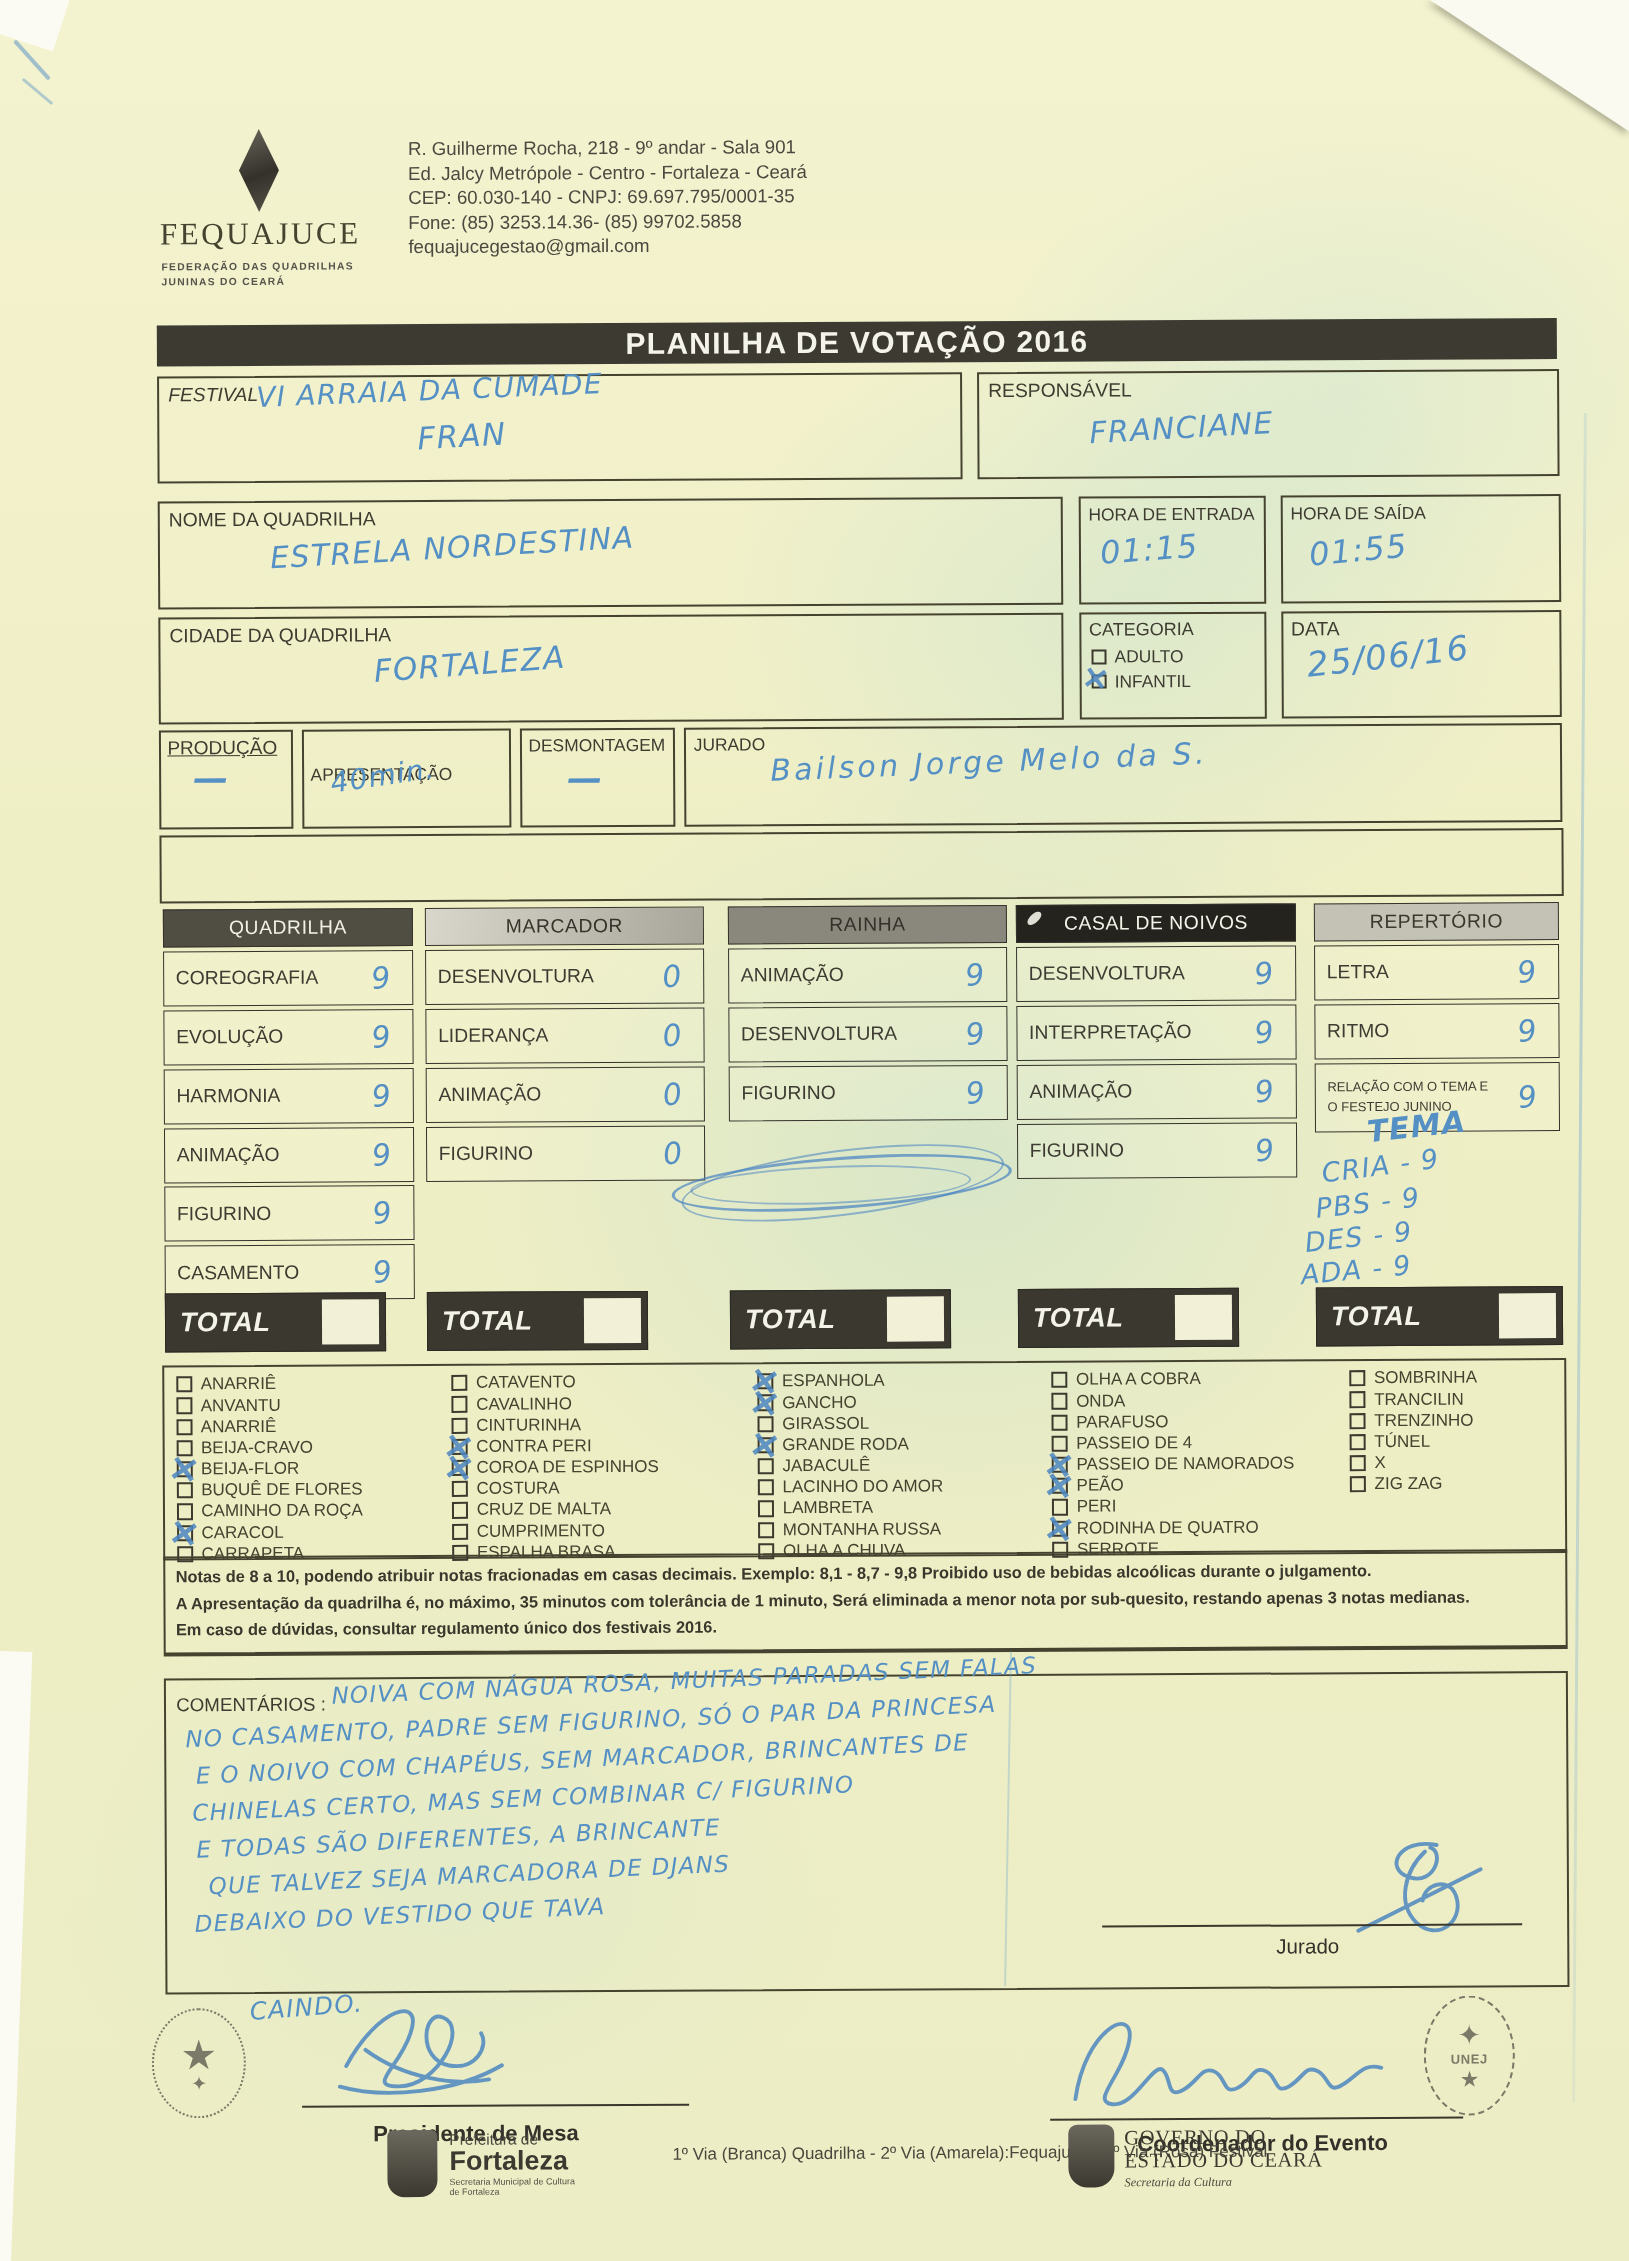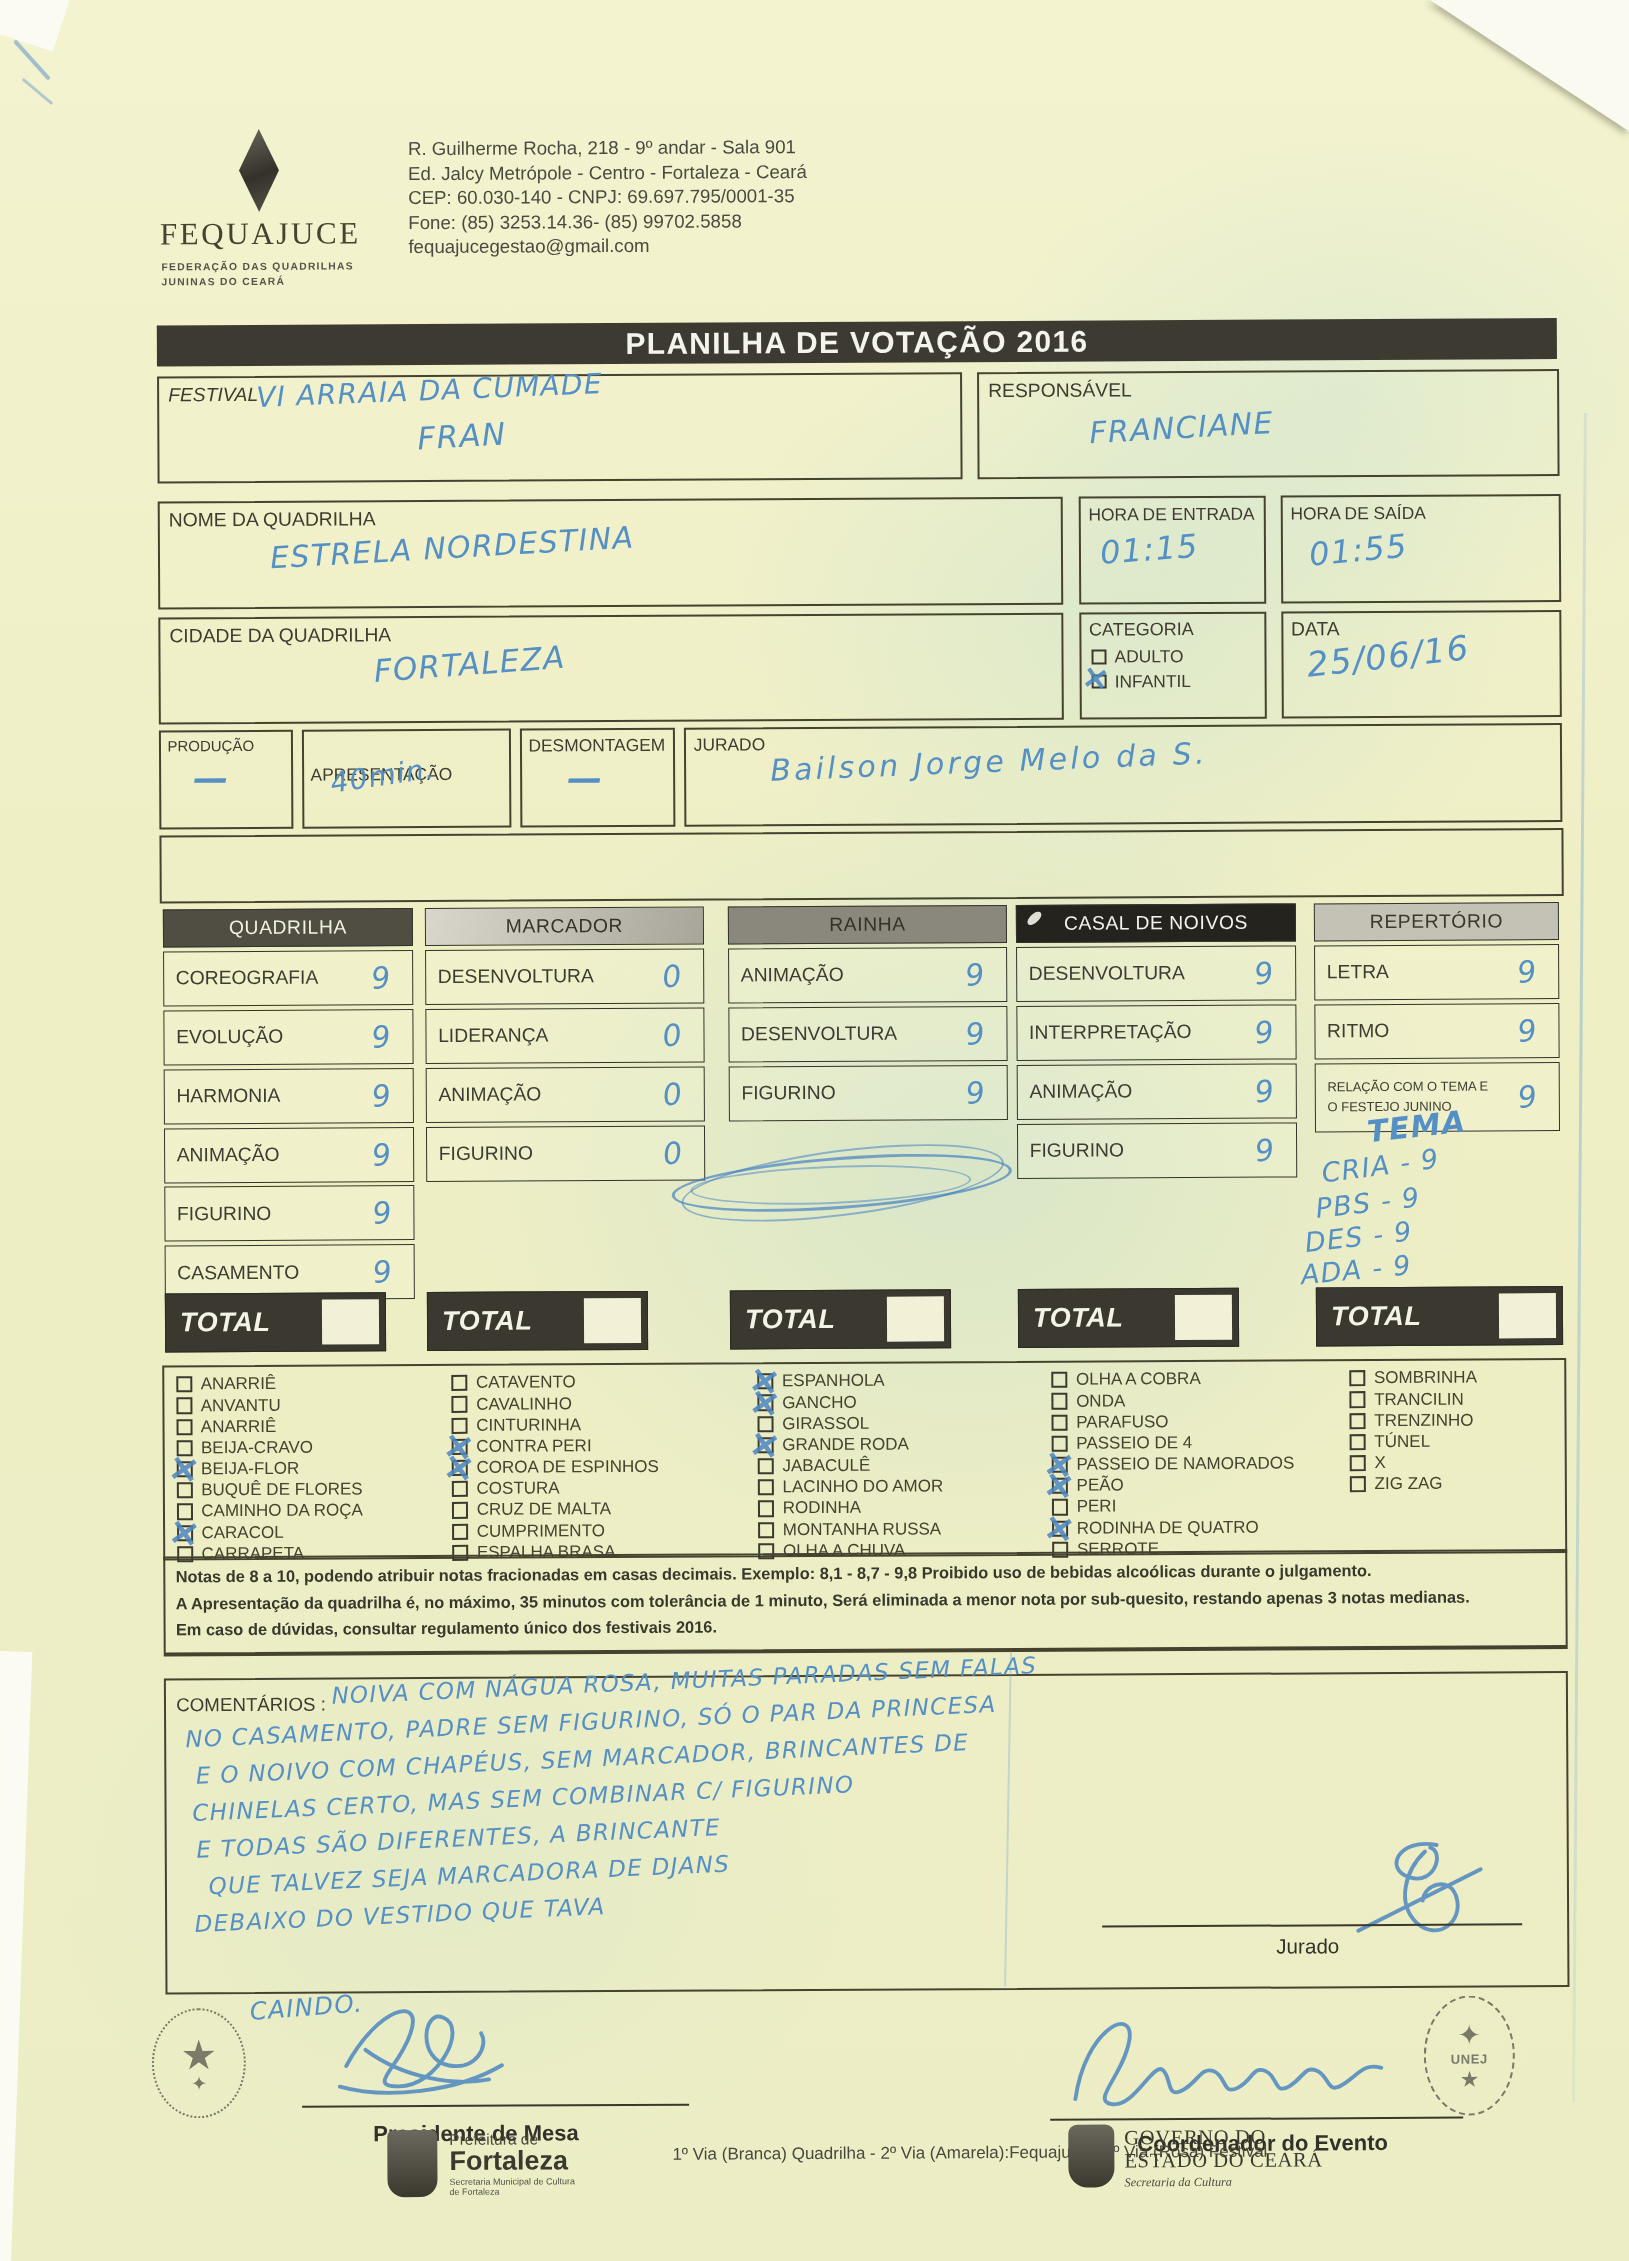--- a/index.html
+++ b/index.html
@@ -131,21 +131,21 @@
           <span class="mark">✕</span>
         </div>
       </div>
     </div>
     <div class="box" style="left:1284px;top:614px;width:276px;height:103px;">
       <span class="lbl abs" style="left:7.7px;top:5.2px;">DATA</span>
       <span class="hw abs" style="left:23px;top:23px;font-size:34px;transform:rotate(-6deg);">25/06/16</span>
     </div>
 
     <div class="box" style="left:161px;top:727px;width:130px;height:95px;">
-      <span class="lbl abs" style="left:6.4px;top:5.2px;font-size:15px;">PRODUÇÃO</span>
+      <span class="lbl abs" style="left:6.4px;top:5.2px;font-size:19px;text-decoration:underline;">PRODUÇÃO</span>
       <span class="hw dash abs" style="left:32px;top:26px;font-size:35px;">—</span>
     </div>
     <div class="box" style="left:304px;top:727px;width:205px;height:95px;">
       <span class="lbl abs" style="left:6.4px;top:5.2px;font-size:17.4px;margin-top:28px;">APRESENTAÇÃO</span>
       <span class="hw abs" style="left:26px;top:28px;font-size:28px;transform:rotate(-8deg);">40min.</span>
     </div>
     <div class="box" style="left:522px;top:727px;width:151px;height:95px;">
       <span class="lbl abs" style="left:6.4px;top:5.2px;font-size:17.4px;">DESMONTAGEM</span>
       <span class="hw dash abs" style="left:45px;top:28px;font-size:35px;">—</span>
     </div>
@@ -396,21 +396,21 @@
         <div class="fitem">
             <span class="cb"></span>
             <span>JABACULÊ</span>
           </div>
         <div class="fitem">
             <span class="cb"></span>
             <span>LACINHO DO AMOR</span>
           </div>
         <div class="fitem">
             <span class="cb"></span>
-            <span>RODINHA</span>
+            <span>LAMBRETA</span>
           </div>
         <div class="fitem">
             <span class="cb"></span>
             <span>MONTANHA RUSSA</span>
           </div>
         <div class="fitem">
             <span class="cb"></span>
             <span>OLHA A CHUVA</span>
           </div>
       </div>

